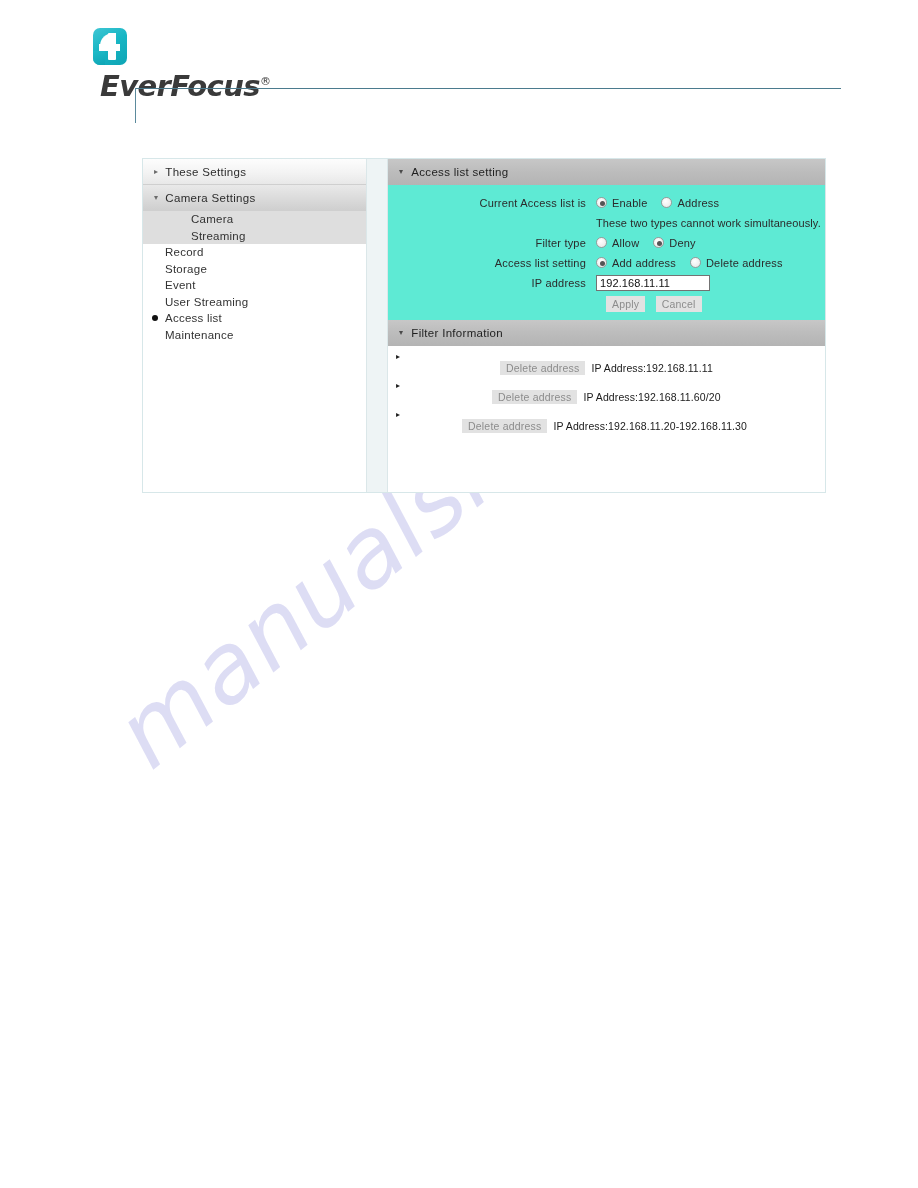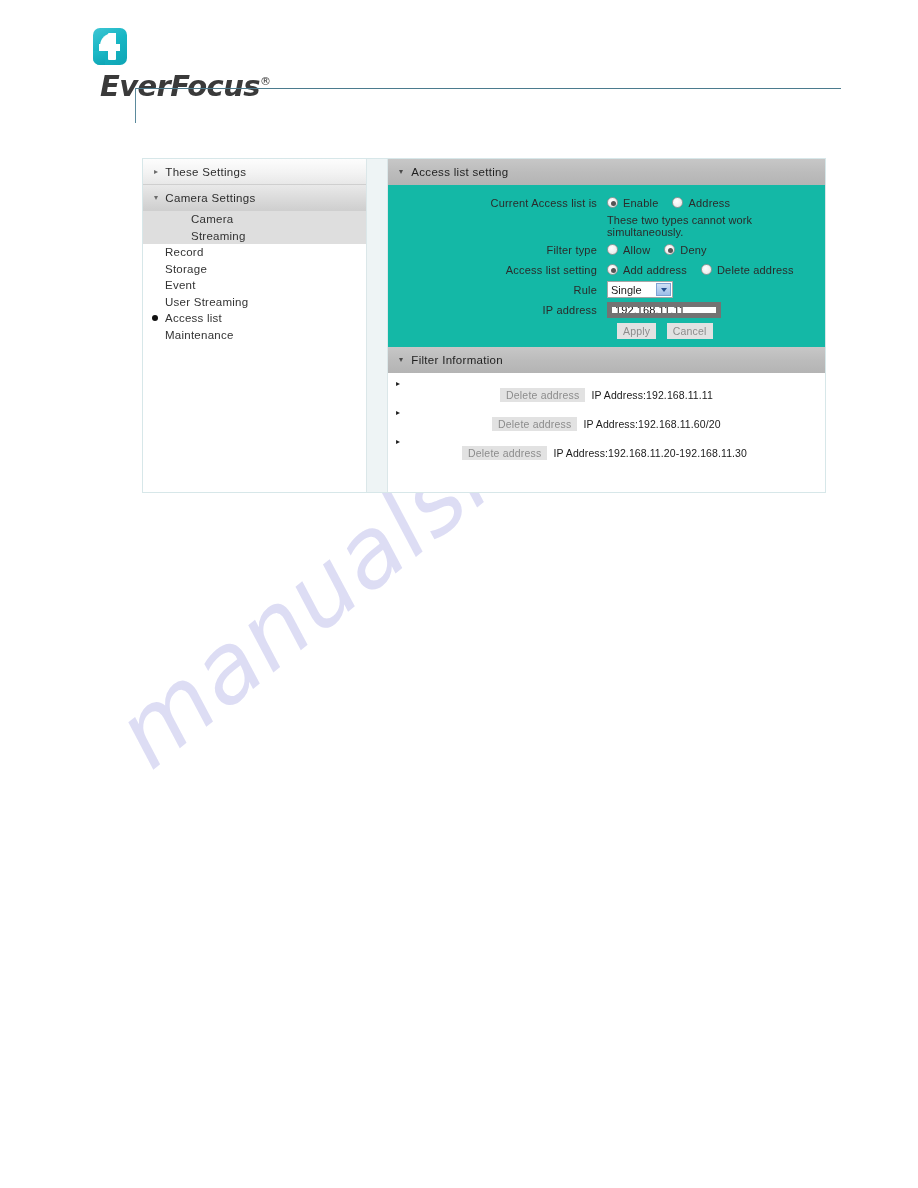--- a/index.html
+++ b/index.html
@@ -222,22 +222,22 @@
   .section-bar .tri {
     display: inline-block;
     margin-right: 8px;
     color: #4a4a4a;
     font-size: 8px;
     line-height: 1;
   }
 
   
   #form-body {
-    padding: 9px 0 8px 11px;
-    background: #14b8a6;
+    padding: 9px 0 8px 0;
+    background: #5eead4;
     flex: none;
   }
   .frow {
     display: flex;
     align-items: center;
     margin-bottom: 3px;
     min-height: 17px;
   }
   .flabel {
     width: 208px;
@@ -302,21 +302,21 @@
   }
   .select .arrow-box .caret {
     width: 0; height: 0;
     border-left: 3.5px solid transparent;
     border-right: 3.5px solid transparent;
     border-top: 4px solid #24508f;
   }
   .textinput {
     width: 114px;
     height: 16px;
-    border: 5px solid #737373;
+    border: 1px solid #737373;
     background: #ffffff;
     font-size: 11px;
     color: #111111;
     padding: 0 3px;
     line-height: 14px;
     font-family: "Liberation Sans", sans-serif;
     letter-spacing: 0.1px;
   }
   .btn {
     height: 16px;
@@ -484,31 +484,20 @@
           <div class="frow">
             <div class="flabel">Access list setting</div>
             <div class="fctrl">
               <span class="radio on"></span>
               <span class="radio-label">Add address</span>
               <span class="radio"></span>
               <span class="radio-label">Delete address</span>
             </div>
           </div>
 
-          <div class="frow">
-            <div class="flabel">Rule</div>
-            <div class="fctrl">
-              <div class="select">
-                <span>Single</span>
-                <span class="arrow-box">
-                    <span class="caret"></span>
-                  </span>
-              </div>
-            </div>
-          </div>
 
           <div class="frow">
             <div class="flabel">IP address</div>
             <div class="fctrl">
               <input class="textinput" type="text" value="192.168.11.11" style="">
             </div>
           </div>
 
           <div class="btn-row">
             <button class="btn">Apply</button>

